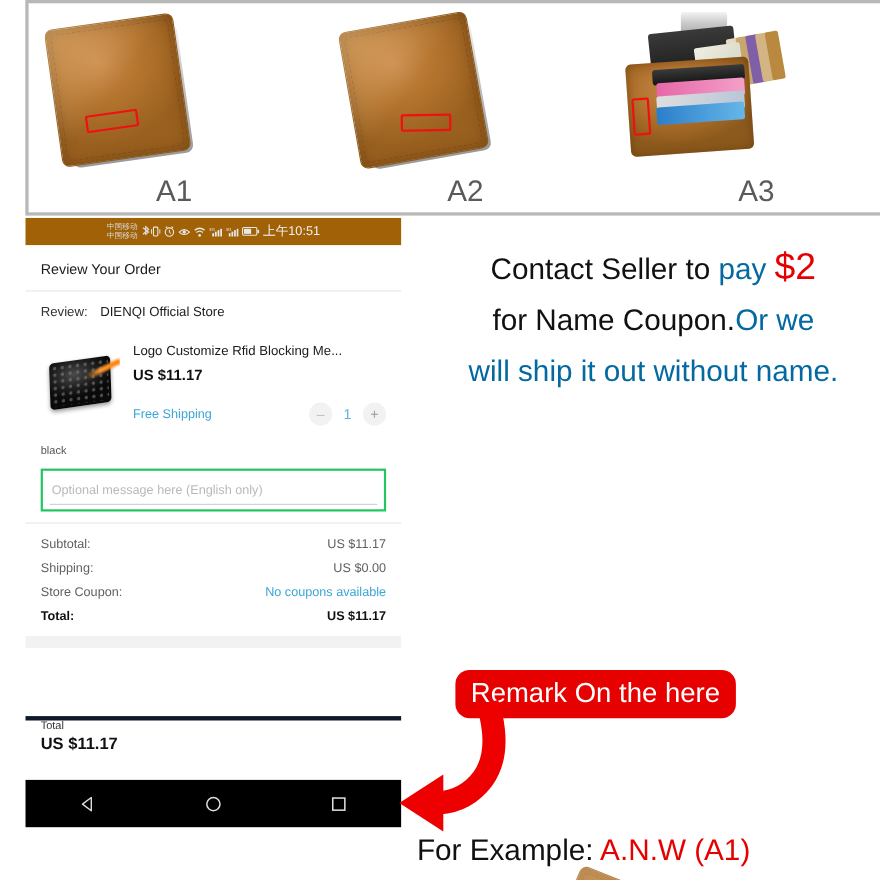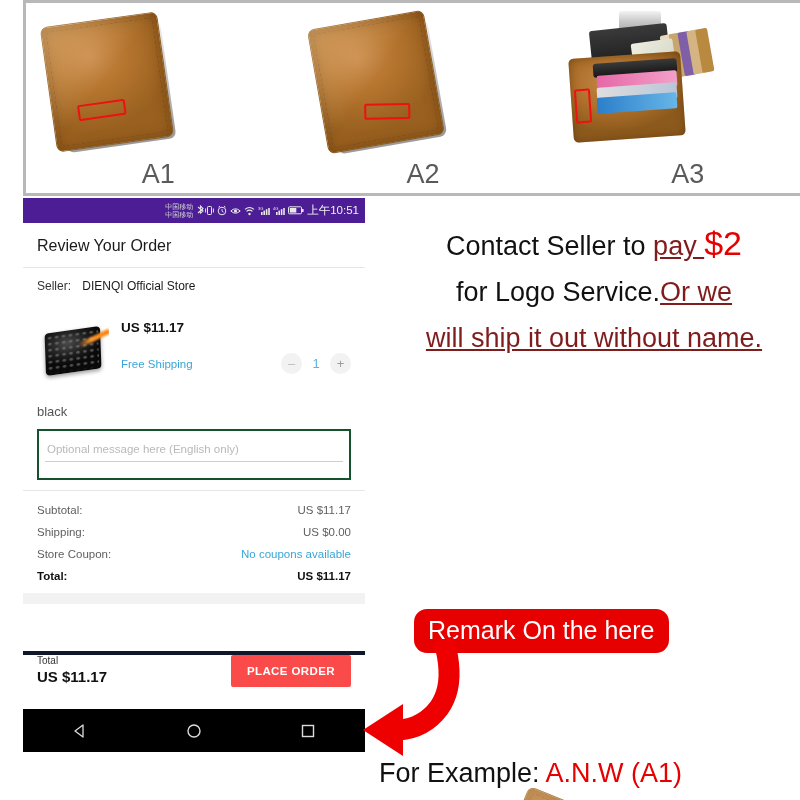--- a/index.html
+++ b/index.html
@@ -78,42 +78,42 @@
   }
 
   
   .phone {
     position: absolute; left: 0; top: 198px;
     width: 342px; height: 602px;
     background: #ffffff;
     overflow: hidden;
   }
   .status-bar {
-    height: 25px; background:#4c1d95; color:#fff;
-    display:flex; align-items:center; justify-content:flex-end;
+    height: 25px; background:#a16207; color:#fff;
+    display:flex; align-items:center; justify-content:center;
     padding: 0 6px;
   }
   .carrier { font-size: 7px; line-height:8px; color:#d8d8d8; display:flex; align-items:center; gap:3px;}
   .carrier .names span { display:block; }
   .sb-right { display:flex; align-items:center; gap:3px; font-size:11px; color:#f0f0f0; }
   .sb-icons { display:flex; align-items:center; gap:3px; }
   .sb-clock { font-size:11.5px; letter-spacing:0px; }
 
   .appbar {
     height: 48px; background:#000; color:#fff;
     display:flex; align-items:center; padding: 0 14px;
   }
   .appbar .back { width:26px; height:26px; display:flex; align-items:center; justify-content:center; cursor:pointer;}
   .appbar .title { flex:1; font-size:15.5px; font-weight:bold; margin-left:18px; letter-spacing:.2px;}
   .appbar .kebab { width:22px; display:flex; flex-direction:column; align-items:center; gap:3px; cursor:pointer;}
   .appbar .kebab b { width:3.5px; height:3.5px; background:#fff; border-radius:50%; display:block;}
 
   .phone-body { background:#fff; height: 529px; position:relative; }
 
-  .review-title { font-size:16px; color:#1a1a1a; padding:14px 14px 12px 14px; }
+  .review-title { font-size:13px; color:#1a1a1a; padding:14px 14px 12px 14px; }
   .sep { height:1px; background:#e6e6e6; margin:0 0 0 0; }
 
   .seller-row { font-size:12px; color:#1a1a1a; padding:11px 14px 11px 14px; }
   .seller-row .lbl { color:#333; }
   .seller-row .val { margin-left:8px; }
 
   .product-row { display:flex; padding: 10px 14px 8px 14px; gap:12px; }
   .thumb {
     width:72px; height:72px; flex:0 0 72px; position:relative;
     background:#fff; overflow:hidden;
@@ -149,25 +149,25 @@
   .shiptxt { font-size:11.5px; color:#3aa6d6; }
   .stepper { display:flex; align-items:center; gap:9px; }
   .stepbtn {
     width:21px; height:21px; border-radius:50%; background:#f2f2f2;
     display:flex; align-items:center; justify-content:center;
     font-size:13px; color:#bdbdbd; line-height:1; cursor:pointer;
   }
   .stepbtn.plus { color:#9a9a9a; }
   .qty { font-size:13px; color:#5cb3dd; min-width:10px; text-align:center; }
 
-  .variant-txt { font-size:13px; color:#555; padding: 10px 14px 8px 14px; }
+  .variant-txt { font-size:10px; color:#555; padding: 10px 14px 8px 14px; }
 
   .msgbox-wrap { padding: 2px 14px 10px 14px; }
   .msgbox {
-    border:2px solid #14532d; padding: 8px 6px 16px 6px; position:relative;
+    border:2px solid #22c55e; padding: 8px 6px 4px 6px; position:relative;
   }
   .msg-input {
     width:100%; border:none; border-bottom:1.5px solid #cfcfcf;
     font-size:11.5px; color:#1a1a1a; padding: 2px 2px 6px 2px;
     font-family:"Liberation Sans", sans-serif; outline:none; background:transparent;
   }
   .msg-input::placeholder { color:#b9b9b9; }
 
   .summary { padding: 8px 14px 6px 14px; }
   .srow { display:flex; justify-content:space-between; align-items:center; padding: 5px 0; font-size:11.5px; }
@@ -195,21 +195,21 @@
     position:absolute; left:0; right:0; bottom:0; height:43px; background:#000;
     display:flex; align-items:center; justify-content:space-around;
   }
   .nav-ico { width:16px; height:16px; cursor:pointer; }
 
   
   .right { position:absolute; left:342px; top:198px; width:458px; height:602px; background:#fff; }
 
   .msg-lines { padding: 22px 6px 0 6px; text-align:center; }
   .ml { font-size:27px; line-height:46px; color:#111; white-space:nowrap; }
-  .ml .red { color:#7f1d1d;text-decoration:underline; }
+  .ml .red { color:#0369a1; }
   .ml .big { font-size:34px; color:#e60000; }
 
   .remark-badge {
     position:absolute; left:49px; top:411px;
     background:#e60000; color:#fff; border-radius:13px;
     font-size:25px; line-height:36px; padding: 3px 14px 5px 14px;
     white-space:nowrap;
   }
 
   .curve-arrow { position:absolute; left:-18px; top:436px; width:130px; height:130px; }
@@ -342,30 +342,31 @@
       </div>
     </div>
 
 
     <div class="phone-body">
 
       <div class="review-title">Review Your Order</div>
       <div class="sep"></div>
 
       <div class="seller-row">
-        <span class="lbl">Seller:</span>
+        <span class="lbl">Review:</span>
         <span class="val">DIENQI Official Store</span>
       </div>
 
       <div class="product-row">
         <div class="thumb">
           <div class="croc"></div>
           <div class="spark"></div>
         </div>
         <div class="pinfo">
+          <div class="pname">Logo Customize Rfid Blocking Me...</div>
           <div class="pprice">US $11.17</div>
           <div class="pshiprow">
             <span class="shiptxt">Free Shipping</span>
             <span class="stepper">
               <span class="stepbtn minus">–</span>
               <span class="qty">1</span>
               <span class="stepbtn plus">+</span>
             </span>
           </div>
         </div>
@@ -400,21 +401,20 @@
         </div>
       </div>
 
       <div class="gapbar"></div>
 
       <div class="checkout">
         <div class="co-left">
           <div class="t1">Total</div>
           <div class="t2">US $11.17</div>
         </div>
-        <button class="place-order">PLACE ORDER</button>
       </div>
 
       <div class="navbar">
         <span class="nav-ico">
           <svg width="16" height="16" viewBox="0 0 16 16">
             <path d="M11 2 L3 8 L11 14 Z" stroke="#dcdcdc" stroke-width="1.3" fill="none" stroke-linejoin="round"></path>
           </svg>
         </span>
         <span class="nav-ico">
           <svg width="16" height="16" viewBox="0 0 16 16">
@@ -430,21 +430,21 @@
     </div>
   </div>
 
   <div class="right">
 
     <div class="msg-lines">
       <div class="ml">
         <span>Contact Seller to </span><span class="red">pay </span><span class="big">$2</span>
       </div>
       <div class="ml">
-        <span>for Logo Service.</span><span class="red">Or we</span>
+        <span>for Name Coupon.</span><span class="red">Or we</span>
       </div>
       <div class="ml">
         <span class="red">will ship it out without name.</span>
       </div>
     </div>
 
     <div class="remark-badge">Remark On the here</div>
 
     <div class="curve-arrow">
       <svg width="130" height="130" viewBox="0 0 130 130">

